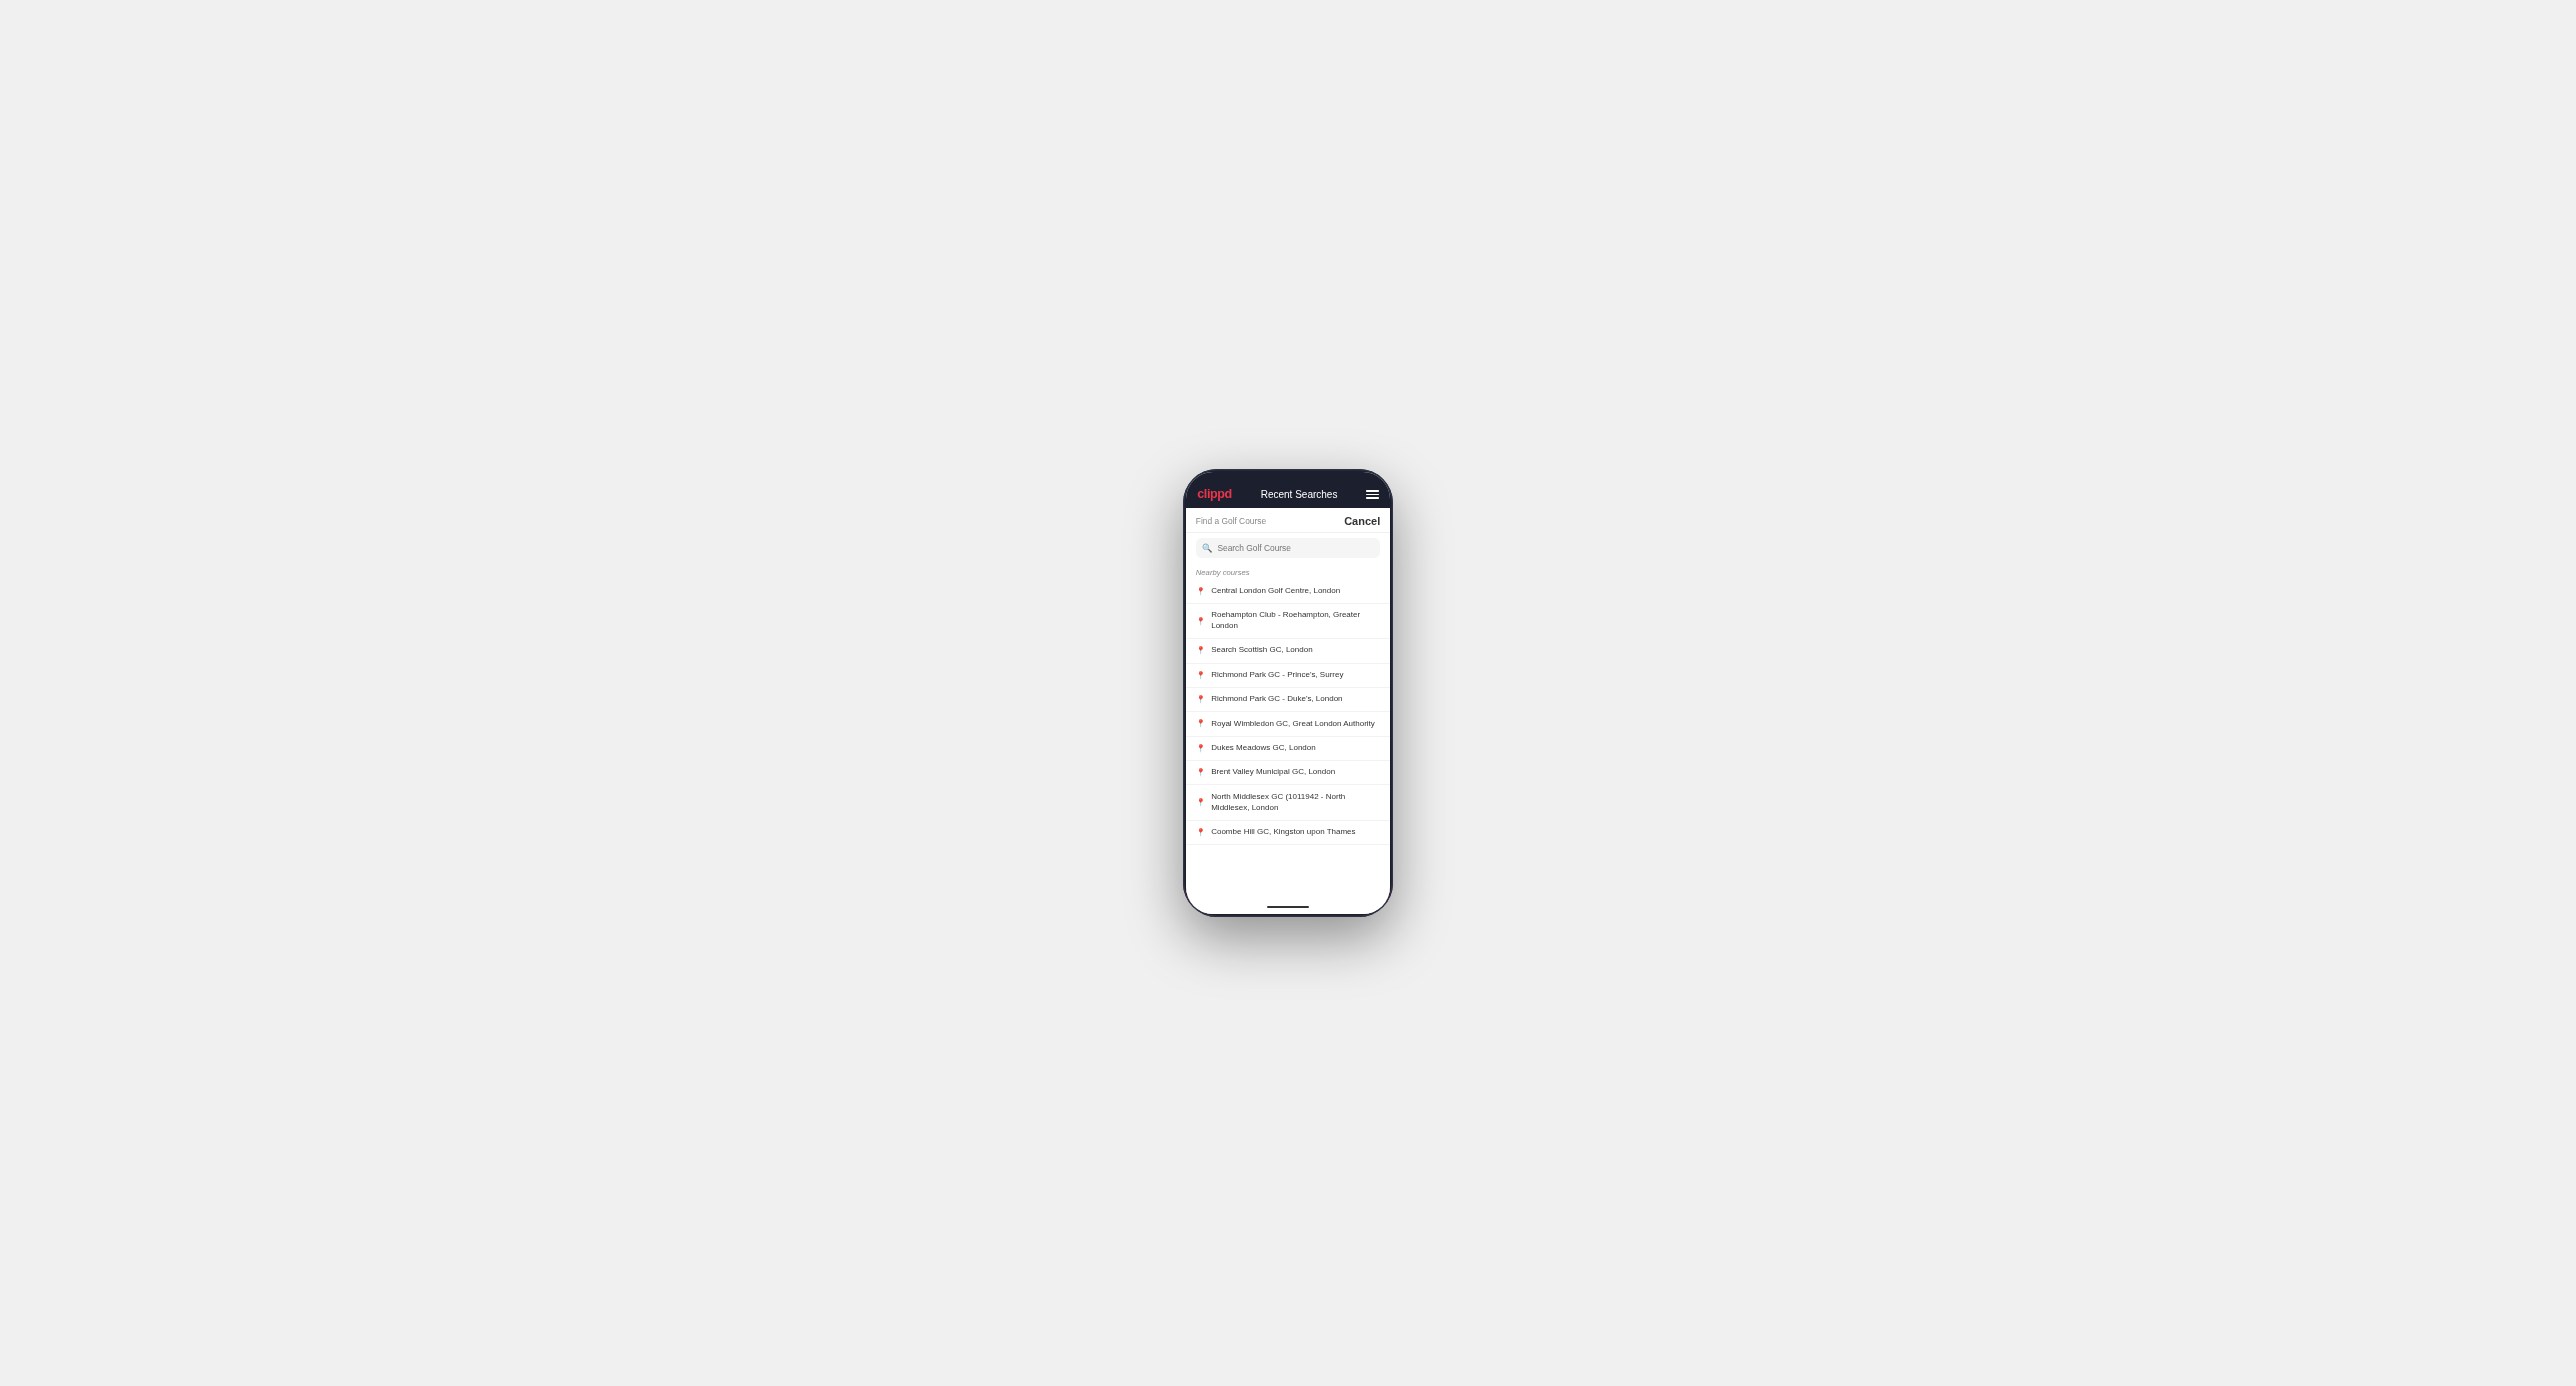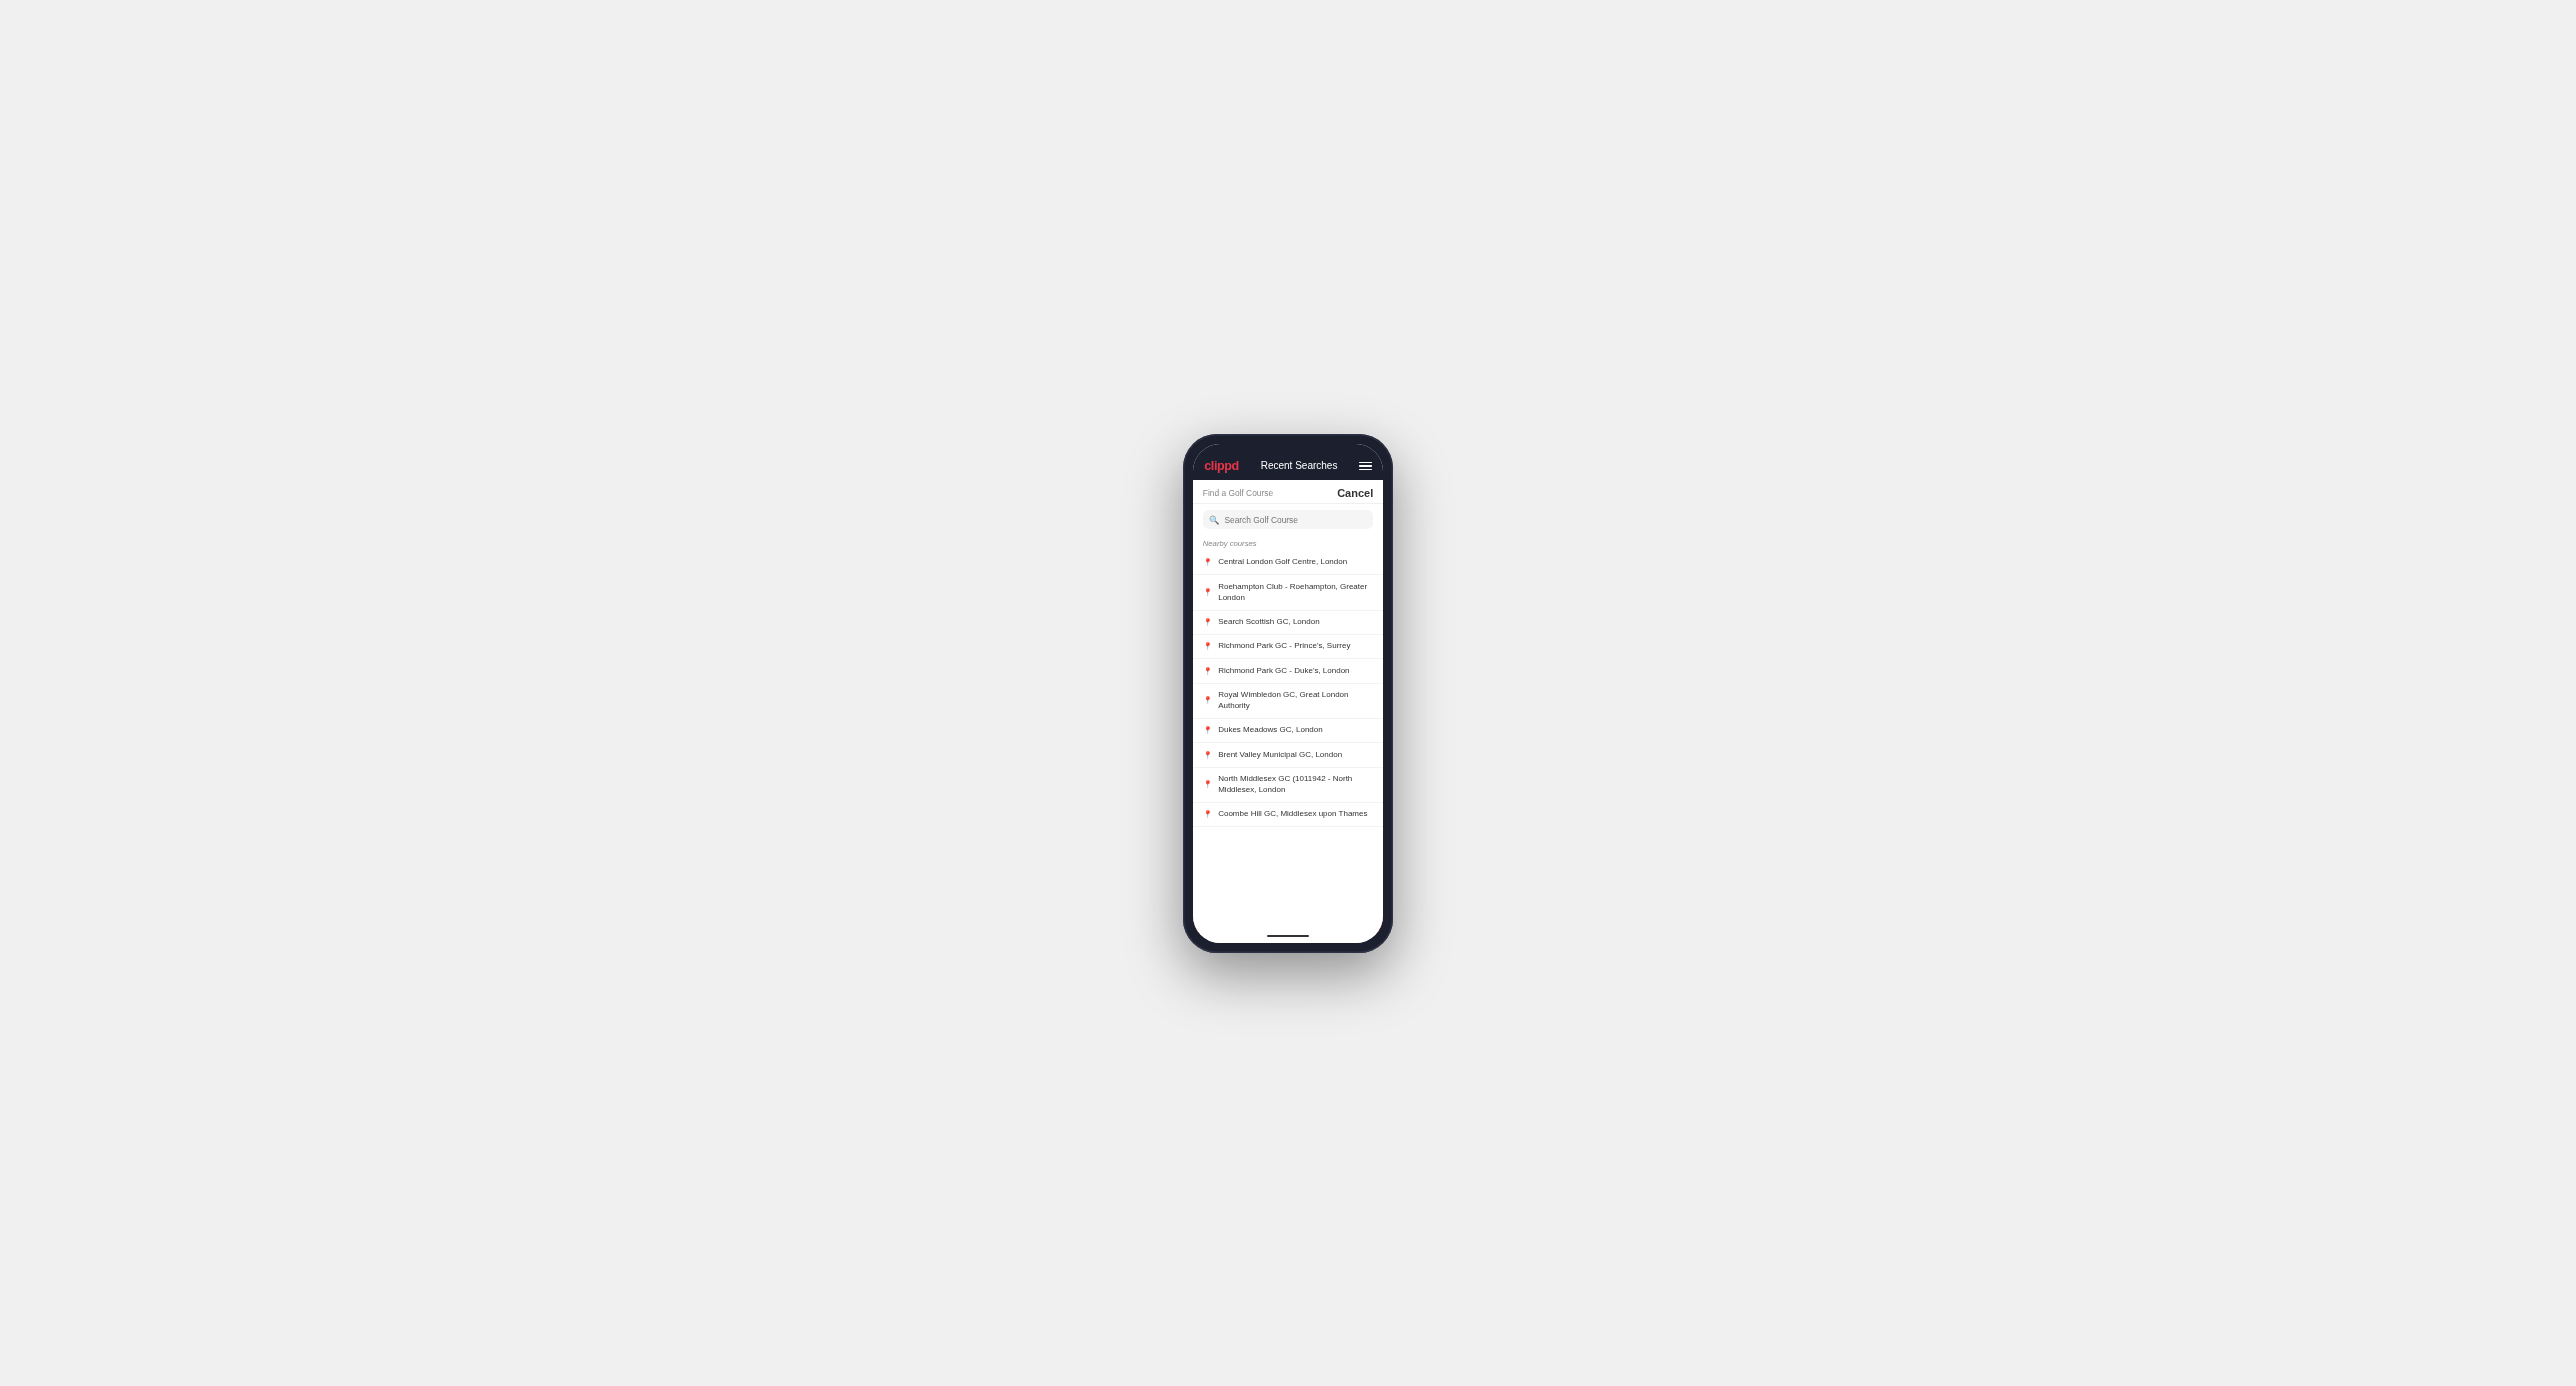--- a/index.html
+++ b/index.html
@@ -6,24 +6,24 @@
     body {
       background: #f0f0f0;
       display: flex;
       justify-content: center;
       align-items: center;
       min-height: 100vh;
       font-family: -apple-system, BlinkMacSystemFont, 'Segoe UI', sans-serif;
     }
     .phone-outer {
       width: 210px;
-      height: 519px;
+      height: 448px;
       background: #1c1f2e;
       border-radius: 34px;
-      padding: 10px;
+      padding: 3px;
       box-shadow: 0 21px 56px rgba(0,0,0,0.4), inset 0 0 0 1.4px #2e3245;
       position: relative;
     }
     .phone-inner {
       width: 100%;
       height: 100%;
       background: #fff;
       border-radius: 27px;
       overflow: hidden;
       display: flex;
@@ -243,21 +243,21 @@
           <div class="course-item">
             <span class="pin-icon">📍</span>
             <span class="course-name">Brent Valley Municipal GC, London</span>
           </div>
           <div class="course-item">
             <span class="pin-icon">📍</span>
             <span class="course-name">North Middlesex GC (1011942 - North Middlesex, London</span>
           </div>
           <div class="course-item">
             <span class="pin-icon">📍</span>
-            <span class="course-name">Coombe Hill GC, Middlesex upon Thames</span>
+            <span class="course-name">Coombe Hill GC, Kingston upon Thames</span>
           </div>
         </div>
 
     </div>
 
     <div class="home-indicator">
       <div class="home-bar"></div>
     </div>
   </div>
 </div>

